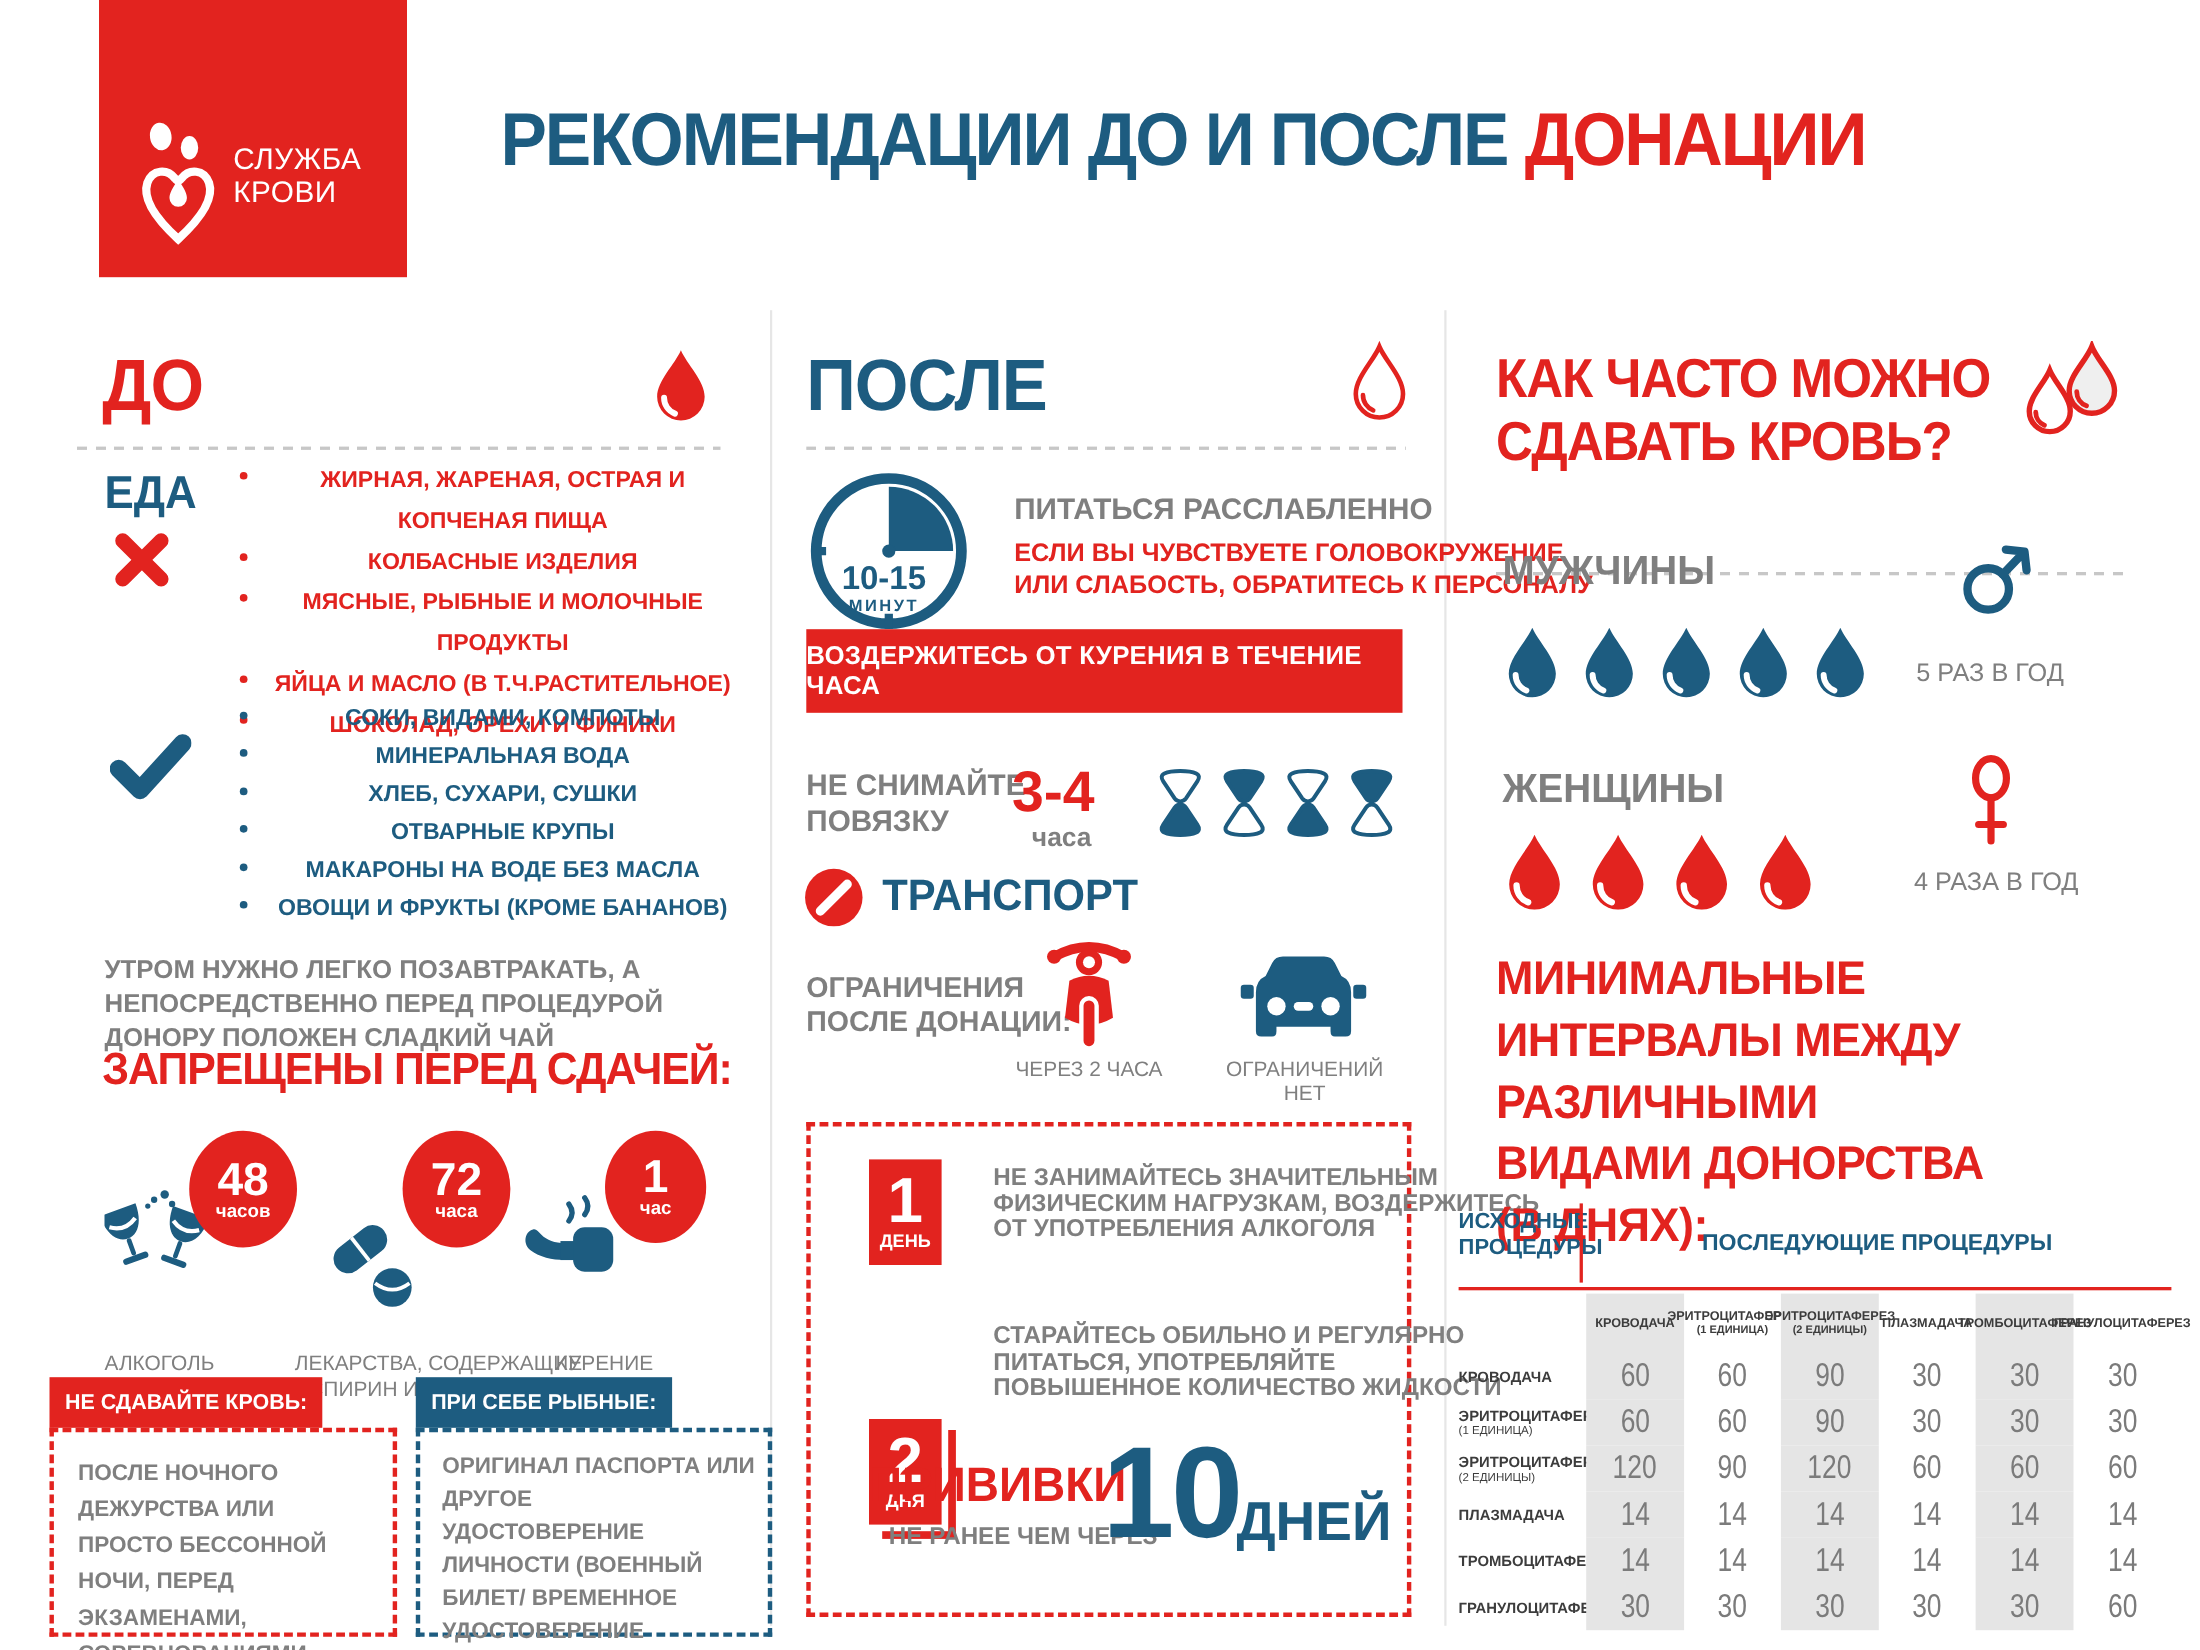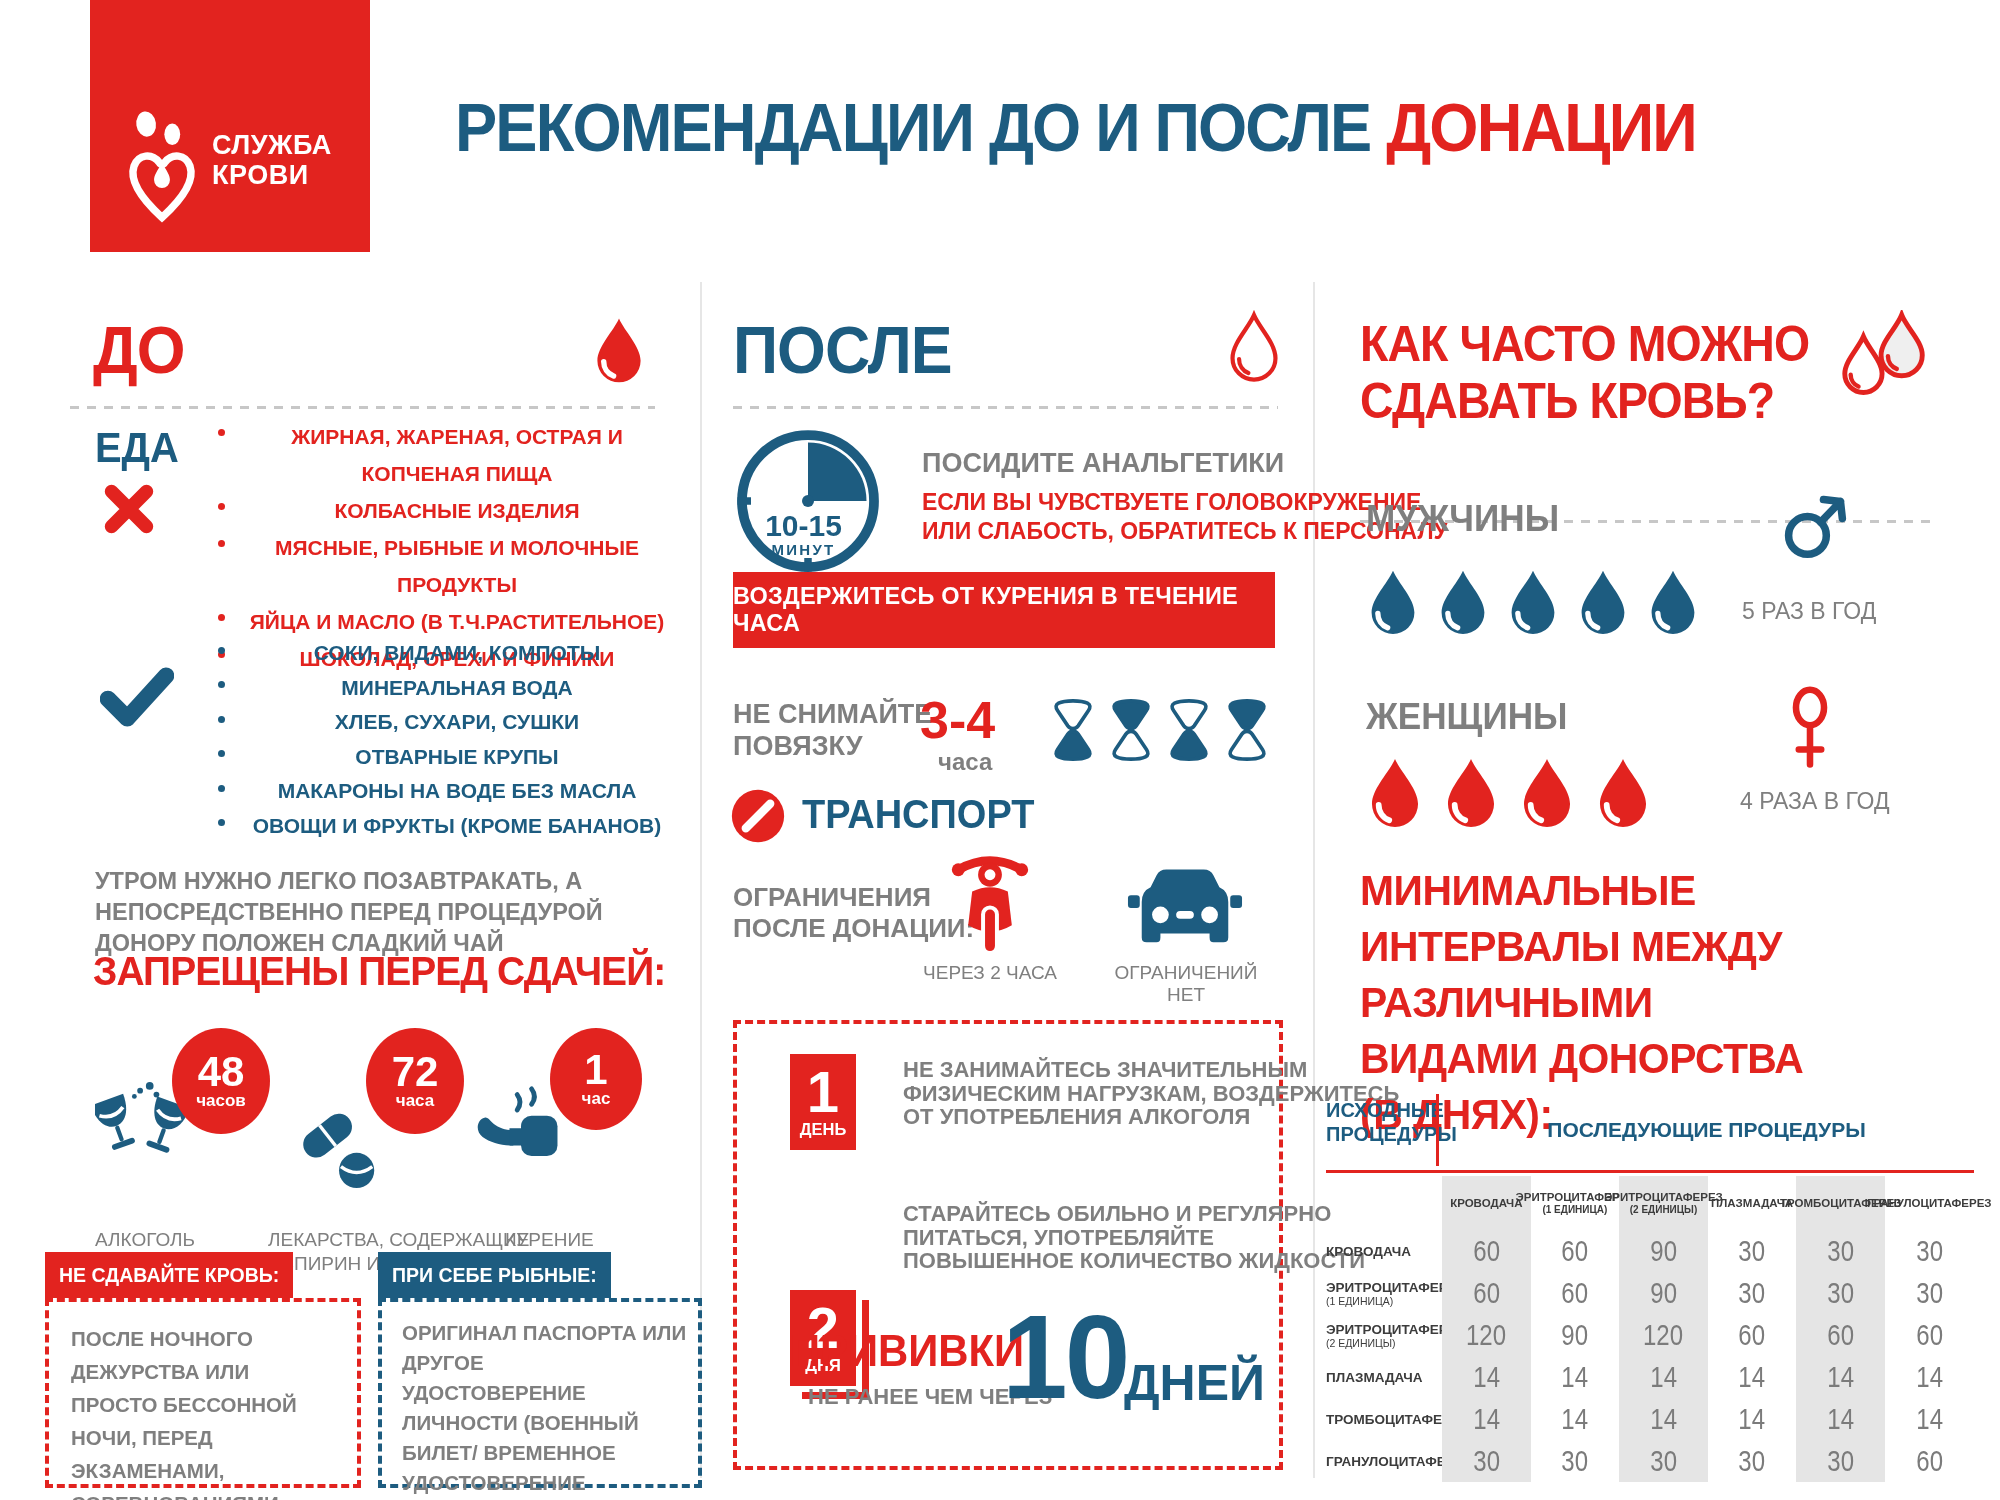--- a/index.html
+++ b/index.html
@@ -10,21 +10,21 @@
           font-family:"Liberation Sans","DejaVu Sans",sans-serif;}
   .abs{position:absolute;}
   .red{color:var(--red);} .blue{color:var(--blue);}
   .cx{transform:scaleX(.93);transform-origin:0 0;}
   .cx95{transform:scaleX(.95);transform-origin:0 0;}
   .pre{white-space:pre-line;}
   .hdash{height:3px;background:repeating-linear-gradient(90deg,var(--dash) 0 9px,transparent 9px 17px);}
   .vline{width:2px;background:#e6e6e6;}
   
   .logo-square{background:var(--red);}
-  .logo-text{color:#fff;font-weight:bold;font-size:27px;line-height:30px;letter-spacing:.5px;}
+  .logo-text{color:#fff;font-weight:normal;font-size:27px;line-height:30px;letter-spacing:.5px;}
   
   .main-title{font-size:68px;font-weight:bold;letter-spacing:-2px;white-space:nowrap;}
   
   .h-xl{font-size:66px;font-weight:bold;letter-spacing:-1px;}
   .h-eda{font-size:42px;font-weight:bold;}
   .h-banned{font-size:41px;font-weight:bold;letter-spacing:-1px;}
   
   ul.blist{list-style:none;margin:0;padding:0;font-weight:bold;font-size:21px;text-align:center;}
   ul.blist li{position:relative;padding-left:30px;}
   ul.blist li::before{content:"";position:absolute;left:6px;top:.52em;width:7px;height:7px;border-radius:50%;background:currentColor;}
@@ -232,21 +232,21 @@
   <div class="abs hdash" style="left:733px;top:406px;width:545px;"></div>
 
   <svg class="abs" style="left:733px;top:426px;" width="150" height="150" viewBox="0 0 100 100">
     <circle cx="50" cy="50" r="44" fill="none" stroke="#1d5c80" stroke-width="6.5"></circle>
     <path d="M50 50 L50 11 A39 39 0 0 1 89 50 Z" fill="#1d5c80"></path>
     <path d="M50 88 v9 M3 50 h9" stroke="#1d5c80" stroke-width="5"></path>
     <circle cx="50" cy="50" r="4" fill="#1d5c80"></circle>
     <text x="47" y="73" text-anchor="middle" font-size="20" font-weight="bold" fill="#1d5c80" font-family="Liberation Sans, sans-serif">10-15</text>
     <text x="47" y="86" text-anchor="middle" font-size="10" font-weight="bold" letter-spacing="1.5" fill="#1d5c80" font-family="Liberation Sans, sans-serif">МИНУТ</text>
   </svg>
-  <div class="abs sit-title" style="left:922px;top:448px;">ПОСИДИТЕ АНАЛЬГЕТИКИ</div>
+  <div class="abs sit-title" style="left:922px;top:448px;">ПИТАТЬСЯ РАССЛАБЛЕННО</div>
   <div class="abs sit-warning pre" style="left:922px;top:488px;">ЕСЛИ ВЫ ЧУВСТВУЕТЕ ГОЛОВОКРУЖЕНИЕ
 ИЛИ СЛАБОСТЬ, ОБРАТИТЕСЬ К ПЕРСОНАЛУ</div>
 
   <div class="abs banner" style="left:733px;top:572px;width:542px;height:76px;">ВОЗДЕРЖИТЕСЬ ОТ КУРЕНИЯ В ТЕЧЕНИЕ ЧАСА</div>
 
   <div class="abs bandage-label pre" style="left:733px;top:698px;">НЕ СНИМАЙТЕ
 ПОВЯЗКУ</div>
   <div class="abs bandage-value" style="left:920px;top:690px;">3-4</div>
   <div class="abs bandage-unit" style="left:938px;top:748px;">часа</div>
   <div class="abs hg-row" style="left:1050px;top:698px;">

